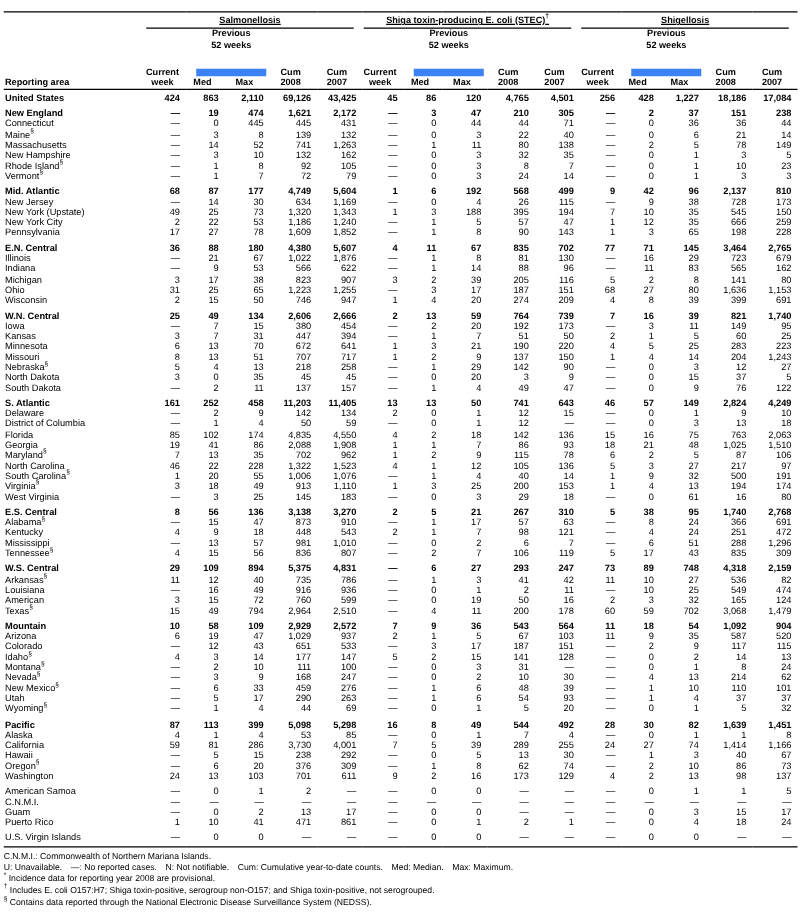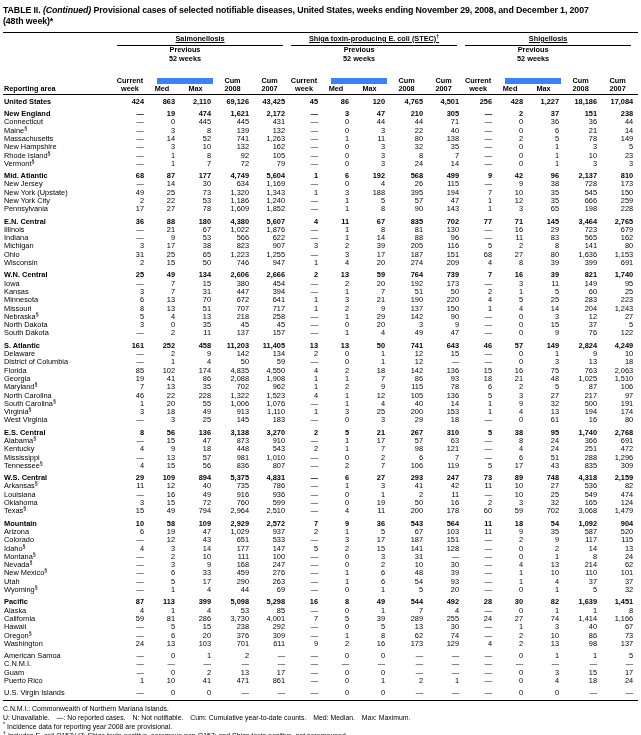--- a/index.html
+++ b/index.html
@@ -77,21 +77,20 @@
   sup { font-size: 5.3px; vertical-align: super; line-height: 0; }
 
   .footnotes { margin-top: 3px; font-size: 6.9px; line-height: 9.2px; }
   .footnotes .fn { white-space: nowrap; }
 </style>
 </head>
 <body>
 
 <div class="page">
 
-  <div class="title"><span>TABLE II.</span> <span class="cont">(Continued)</span> <span>Provisional cases of selected notifiable diseases, United States, weeks ending November 29, 2008, and December 1, 2007</span><br><span>(48th week)*</span></div>
 
   <table class="data">
     <colgroup>
       <col class="c-area">
       <col class="c-cw">
         <col class="c-med">
         <col class="c-max">
         <col class="c-c8">
         <col class="c-c7">
       <col class="c-cw">
@@ -992,21 +991,21 @@
           <td class="num">1</td>
           <td class="num">2</td>
           <td class="num">11</td>
           <td class="num">—</td>
           <td class="num">10</td>
           <td class="num">25</td>
           <td class="num">549</td>
           <td class="num">474</td>
         </tr>
         <tr>
-          <td class="area">Oklahoma</td>
+          <td class="area">American</td>
           <td class="num">3</td>
           <td class="num">15</td>
           <td class="num">72</td>
           <td class="num">760</td>
           <td class="num">599</td>
           <td class="num">—</td>
           <td class="num">0</td>
           <td class="num">19</td>
           <td class="num">50</td>
           <td class="num">16</td>

